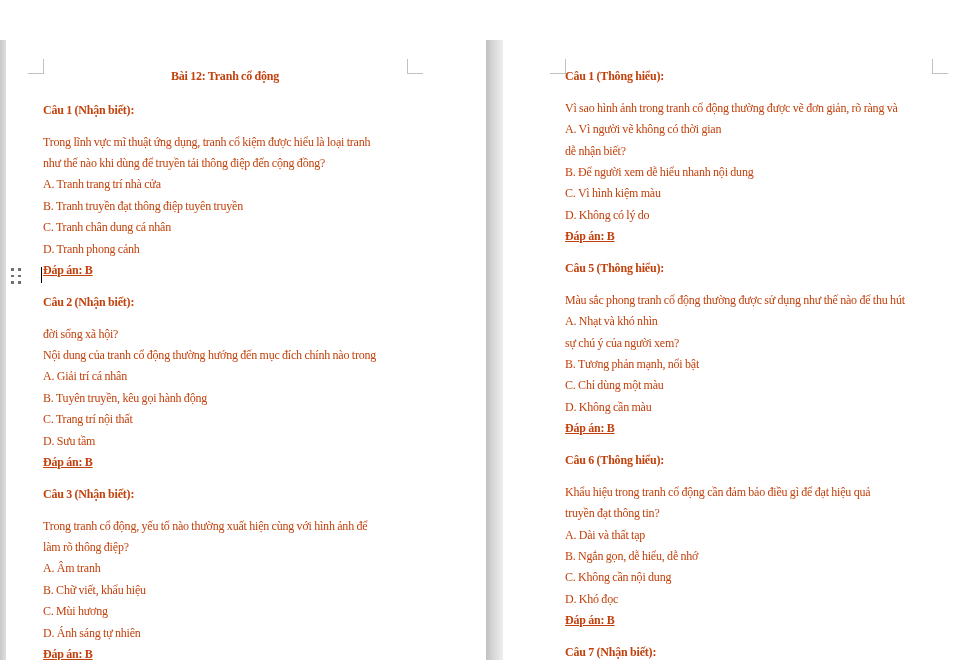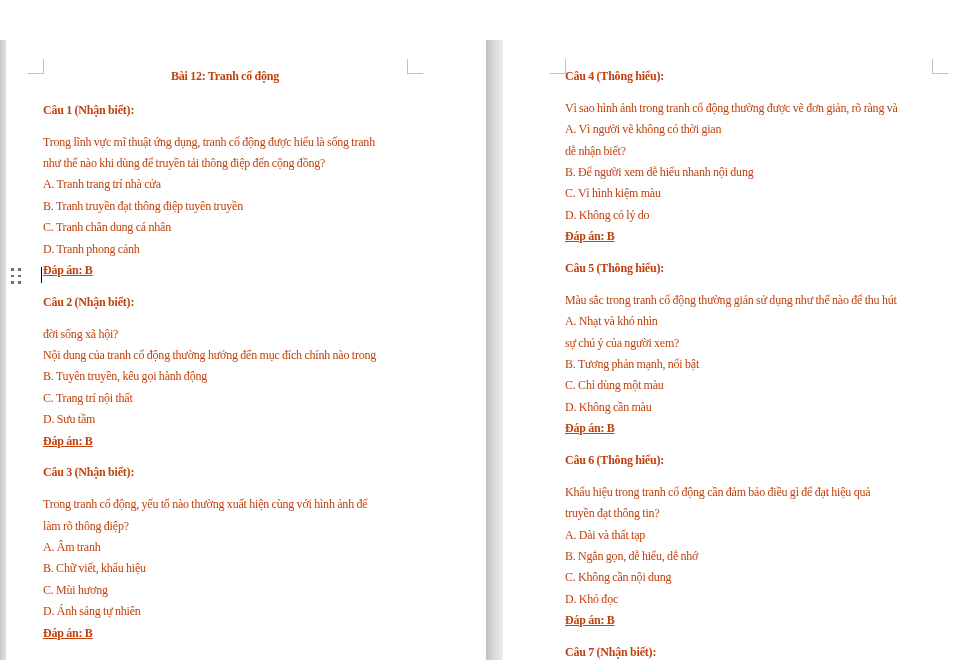--- a/index.html
+++ b/index.html
@@ -80,54 +80,55 @@
   <div class="cm dr" style="left:407px;top:638px"></div>
 
   <div class="cm ul" style="left:550px;top:19px"></div>
   <div class="cm ur" style="left:932px;top:19px"></div>
   <div class="cm dl" style="left:550px;top:638px"></div>
   <div class="cm dr" style="left:932px;top:638px"></div>
 
   <div class="text-flow flow-p1" id="flow-page-1">
       <div class="doc-title">Bài 12: Tranh cổ động</div>
       <div class="h-line">Câu 1 (Nhận biết):</div>
-      <div class="t-line">Trong lĩnh vực mĩ thuật ứng dụng, tranh cổ động được hiểu là sống tranh</div>
+      <div class="t-line">Trong lĩnh vực mĩ thuật ứng dụng, tranh cổ kiệm được hiểu là loại tranh</div>
       <div class="t-line">như thế nào khi dùng để truyền tải thông điệp đến cộng đồng?</div>
       <div class="t-line">A. Tranh trang trí nhà cửa</div>
       <div class="t-line">B. Tranh truyền đạt thông điệp tuyên truyền</div>
       <div class="t-line">C. Tranh chân dung cá nhân</div>
       <div class="t-line">D. Tranh phong cảnh</div>
       <div class="a-line">Đáp án: B</div>
       <div class="h-line">Câu 2 (Nhận biết):</div>
       <div class="t-line">đời sống xã hội?</div>
       <div class="t-line">Nội dung của tranh cổ động thường hướng đến mục đích chính nào trong</div>
+      <div class="t-line">A. Giải trí cá nhân</div>
       <div class="t-line">B. Tuyên truyền, kêu gọi hành động</div>
       <div class="t-line">C. Trang trí nội thất</div>
       <div class="t-line">D. Sưu tầm</div>
       <div class="a-line">Đáp án: B</div>
       <div class="h-line">Câu 3 (Nhận biết):</div>
       <div class="t-line">Trong tranh cổ động, yếu tố nào thường xuất hiện cùng với hình ảnh để</div>
       <div class="t-line">làm rõ thông điệp?</div>
       <div class="t-line">A. Âm tranh</div>
       <div class="t-line">B. Chữ viết, khẩu hiệu</div>
       <div class="t-line">C. Mùi hương</div>
       <div class="t-line">D. Ánh sáng tự nhiên</div>
       <div class="a-line">Đáp án: B</div>
     </div>
   <div class="text-flow flow-p2" id="flow-page-2">
-      <div class="h-line">Câu 4 (Thông hiểu):</div>
+      <div class="h-line">Câu 1 (Thông hiểu):</div>
       <div class="t-line">Vì sao hình ảnh trong tranh cổ động thường được vẽ đơn giản, rõ ràng và</div>
       <div class="t-line">A. Vì người vẽ không có thời gian</div>
       <div class="t-line">dễ nhận biết?</div>
       <div class="t-line">B. Để người xem dễ hiểu nhanh nội dung</div>
       <div class="t-line">C. Vì hình kiệm màu</div>
       <div class="t-line">D. Không có lý do</div>
       <div class="a-line">Đáp án: B</div>
       <div class="h-line">Câu 5 (Thông hiểu):</div>
-      <div class="t-line">Màu sắc trong tranh cổ động thường giản sử dụng như thế nào để thu hút</div>
+      <div class="t-line">Màu sắc phong tranh cổ động thường được sử dụng như thế nào để thu hút</div>
       <div class="t-line">A. Nhạt và khó nhìn</div>
       <div class="t-line">sự chú ý của người xem?</div>
       <div class="t-line">B. Tương phản mạnh, nổi bật</div>
       <div class="t-line">C. Chỉ dùng một màu</div>
       <div class="t-line">D. Không cần màu</div>
       <div class="a-line">Đáp án: B</div>
       <div class="h-line">Câu 6 (Thông hiểu):</div>
       <div class="t-line">Khẩu hiệu trong tranh cổ động cần đảm bảo điều gì để đạt hiệu quả</div>
       <div class="t-line">truyền đạt thông tin?</div>
       <div class="t-line">A. Dài và thất tạp</div>

